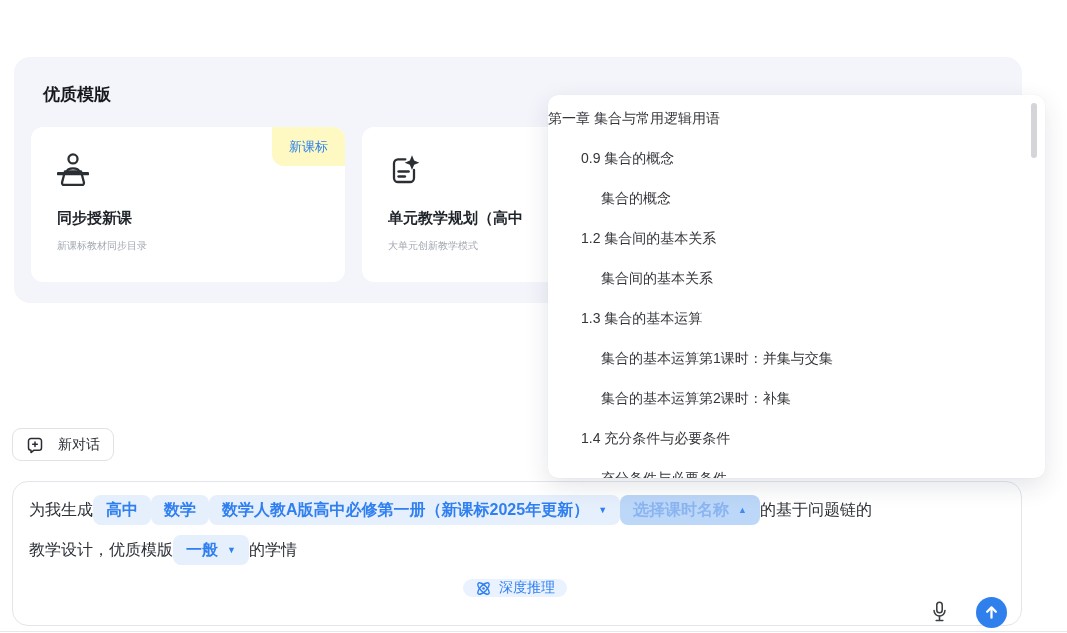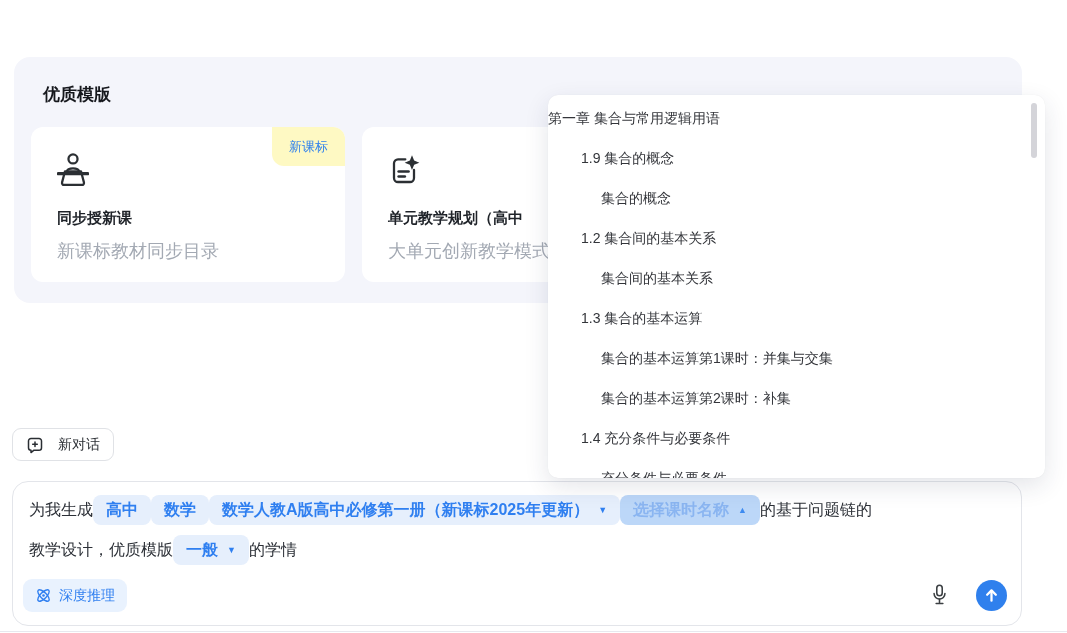--- a/index.html
+++ b/index.html
@@ -12,21 +12,21 @@
                background:#f4f5fb; border-radius:16px; }
   .templates-title { position:absolute; left:22px; top:26px; font-size:17px; font-weight:bold; color:#16181d;margin-left:7px; }
   .tpl-card { position:absolute; top:70px; width:314px; height:155px; background:#fff; border-radius:12px; }
   .tpl-card.c1 { left:17px; }
   .tpl-card.c2 { left:348px; }
   .tpl-badge { position:absolute; right:0; top:0; width:73px; height:39px;
                background:#fef9c3; color:#2f80ed; font-size:13px;
                border-radius:0 12px 0 12px; display:flex; align-items:center; justify-content:center; }
   .tpl-icon { position:absolute; left:26px; top:26px; width:32px; height:38px; }
   .tpl-title { position:absolute; left:26px; top:82px; font-size:15px; font-weight:bold; color:#1f2329; white-space:nowrap; }
-  .tpl-sub { position:absolute; left:26px; top:112px; font-size:18px; color:#a3a9b3; white-space:nowrap; }
+  .tpl-sub { position:absolute; left:26px; top:112px; font-size:10px; color:#a3a9b3; white-space:nowrap; }
 
   
   .dropdown-panel { position:absolute; left:548px; top:95px; width:497px; height:383px;
                     background:#fff; border-radius:10px; overflow:hidden; z-index:5;
                     box-shadow:0 8px 24px rgba(30,40,70,0.12), 0 0 1px rgba(0,0,0,0.08); }
   .dd-list { padding-top:3px; }
   .dd-row { height:40px; line-height:40px; font-size:14px; color:#33353a; white-space:nowrap; cursor:pointer; }
   .dd-row.lvl0 { }
   .dd-row.lvl1 { padding-left:33px; }
   .dd-row.lvl2 { padding-left:53px; }
@@ -43,21 +43,21 @@
   .c-line { position:absolute; left:16px; right:16px; display:flex; align-items:center; 
             font-size:16px; color:#2b2f36; white-space:nowrap; }
   .c-line1 { top:13px; height:30px; }
   .c-line2 { top:53px; height:30px; }
   .pill { display:inline-flex; align-items:center; height:30px; padding:0 13px; border-radius:8px;
           background:#e6effc; color:#2f7ff0; font-weight:bold; font-size:16px; cursor:pointer; }
   .pill .caret { font-size:9px; margin-left:9px; color:#2f7ff0; }
   .pill.active { background:#bcd7f8; color:#8ab5f1; }
   .pill.active .caret { color:#3e8bf0; }
   .c-toolbar { position:absolute; left:10px; right:14px; top:97px; height:33px;
-               display:flex; align-items:center; }
+               display:flex; align-items:center;flex-direction:column; }
   .deep-pill { display:inline-flex; align-items:center; gap:7px; height:33px; padding:0 12px;
                background:#e9f2fe; border-radius:9px; color:#2f7ff0; font-size:14px; cursor:pointer; }
   .tb-right { margin-left:auto; display:flex; align-items:center; gap:27px; }
   .mic-btn { width:18px; height:24px; cursor:pointer; display:flex; align-items:center; }
   .send-btn { width:31px; height:31px; border-radius:50%; background:#2f80ed; border:none;
               display:flex; align-items:center; justify-content:center; cursor:pointer; }
 
   .bottom-rule { position:absolute; left:0; right:0; bottom:1px; height:1px; background:#e7e8ee; }
 </style>
 </head>
@@ -92,21 +92,21 @@
         </svg>
       </span>
       <div class="tpl-title">单元教学规划（高中</div>
       <div class="tpl-sub">大单元创新教学模式</div>
     </div>
   </section>
 
   <div class="dropdown-panel">
     <div class="dd-list">
       <div class="dd-row lvl0">第一章 集合与常用逻辑用语</div>
-      <div class="dd-row lvl1">1.9 集合的概念</div>
+      <div class="dd-row lvl1">0.9 集合的概念</div>
       <div class="dd-row lvl2">集合的概念</div>
       <div class="dd-row lvl1">1.2 集合间的基本关系</div>
       <div class="dd-row lvl2">集合间的基本关系</div>
       <div class="dd-row lvl1">1.3 集合的基本运算</div>
       <div class="dd-row lvl2">集合的基本运算第1课时：并集与交集</div>
       <div class="dd-row lvl2">集合的基本运算第2课时：补集</div>
       <div class="dd-row lvl1">1.4 充分条件与必要条件</div>
       <div class="dd-row lvl2">充分条件与必要条件</div>
     </div>
     <div class="dd-thumb"></div>

